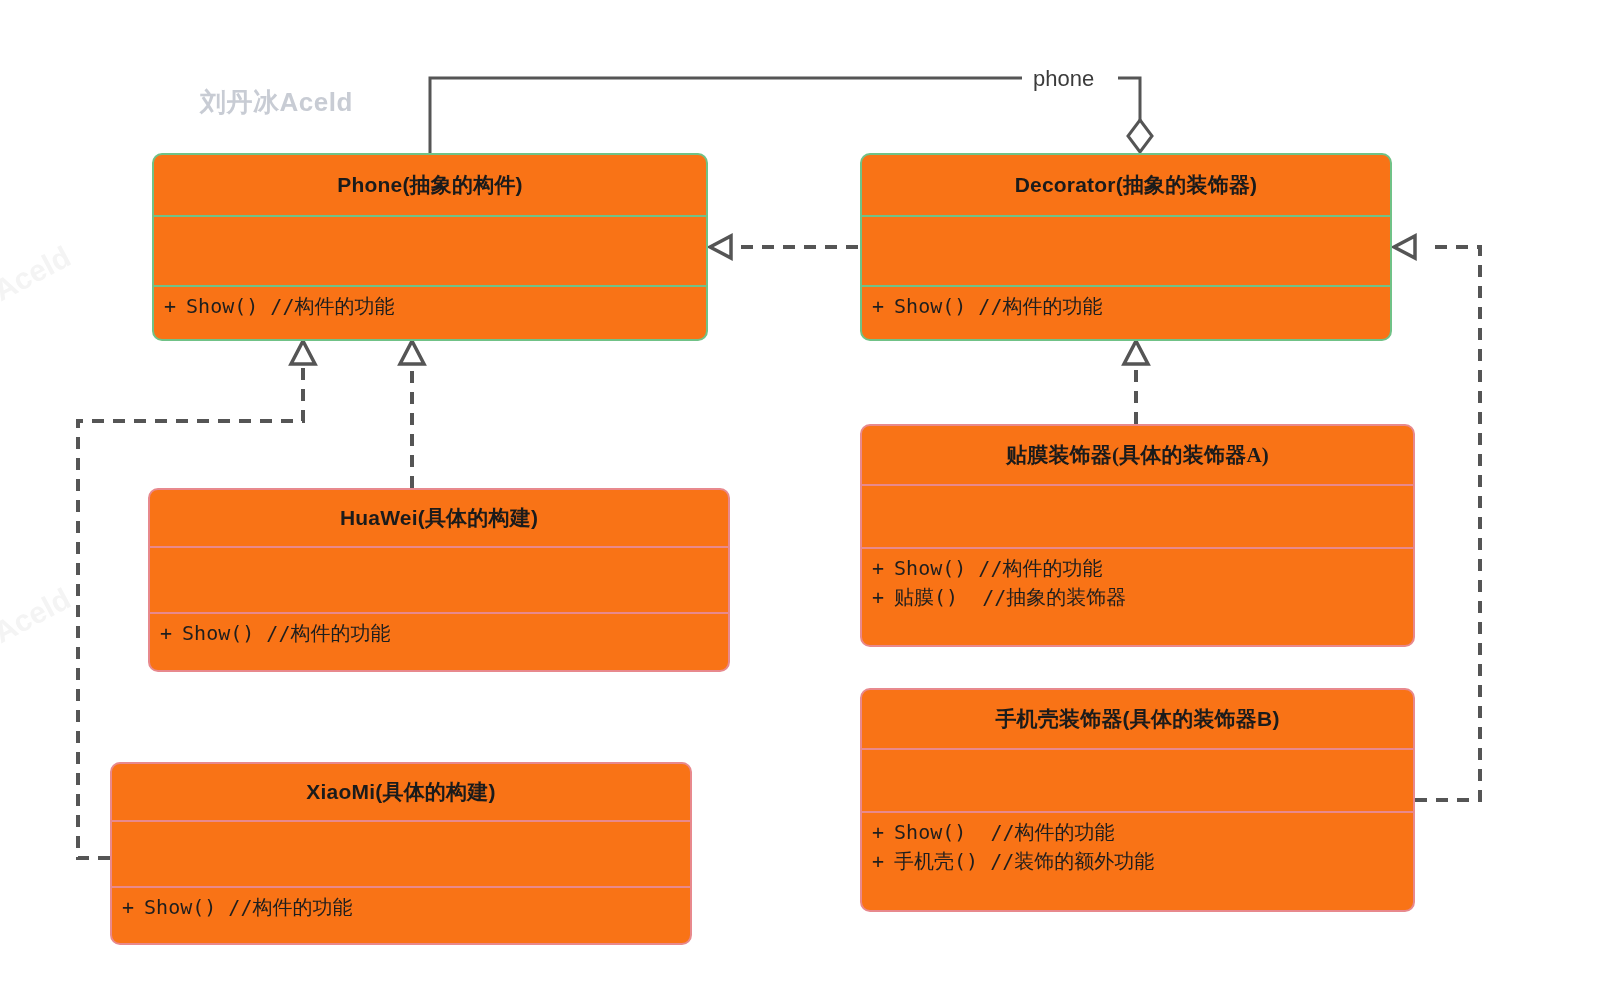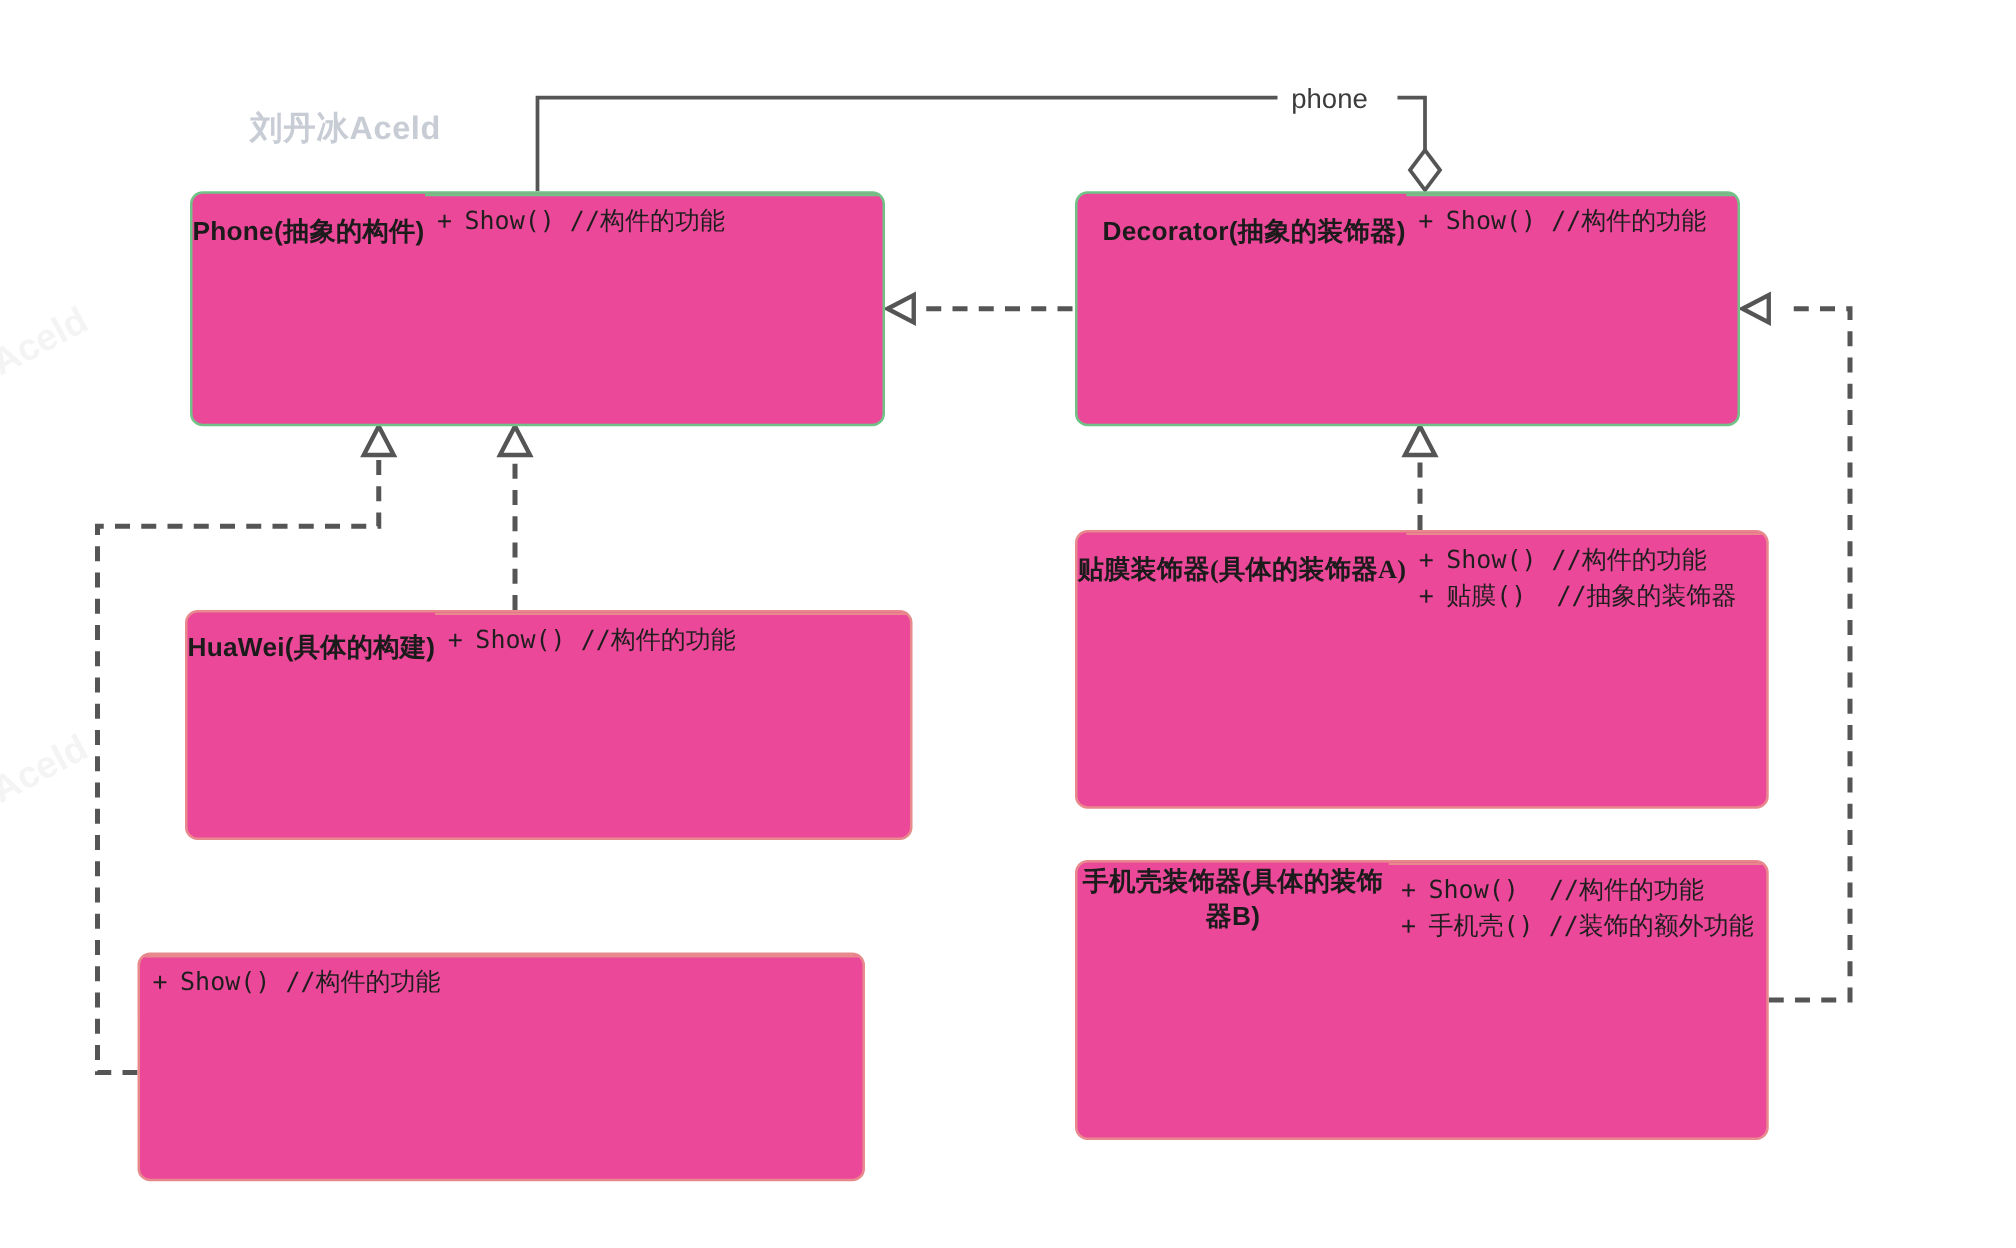--- a/index.html
+++ b/index.html
@@ -9,25 +9,25 @@
     position:relative;
     overflow:hidden;
     font-family:"Liberation Sans","DejaVu Sans",sans-serif;
   }
   #canvas{position:absolute;inset:0;width:1613px;height:998px;}
   svg.edges{position:absolute;left:0;top:0;width:1613px;height:998px;pointer-events:none;}
 
   .uml-box{
     position:absolute;
     box-sizing:border-box;
-    background:#ec4899;
+    background:#f97316;
     border:2.5px solid #70c287;
     border-radius:10px;
     overflow:hidden;
-    display:flex;flex-direction:row;
+    display:flex;flex-direction:column;
   }
   .uml-box.red{border-color:#e8898d;}
 
   .uml-title{
     display:flex;align-items:center;justify-content:center;
     text-align:center;
     font-weight:bold;
     color:#1b1b1b;
     letter-spacing:0.2px;
   }
@@ -190,20 +190,21 @@
     <div class="uml-attrs"></div>
     <div class="uml-ops">
       <div class="op-row">
         <span class="op-plus">+</span>
         <span>Show() //构件的功能</span>
       </div>
     </div>
   </div>
 
   <div class="uml-box red" id="xiaomi-box">
+    <div class="uml-title">XiaoMi(具体的构建)</div>
     <div class="uml-attrs"></div>
     <div class="uml-ops">
       <div class="op-row">
         <span class="op-plus">+</span>
         <span>Show() //构件的功能</span>
       </div>
     </div>
   </div>
 
   <div class="uml-box red" id="decoA-box">

